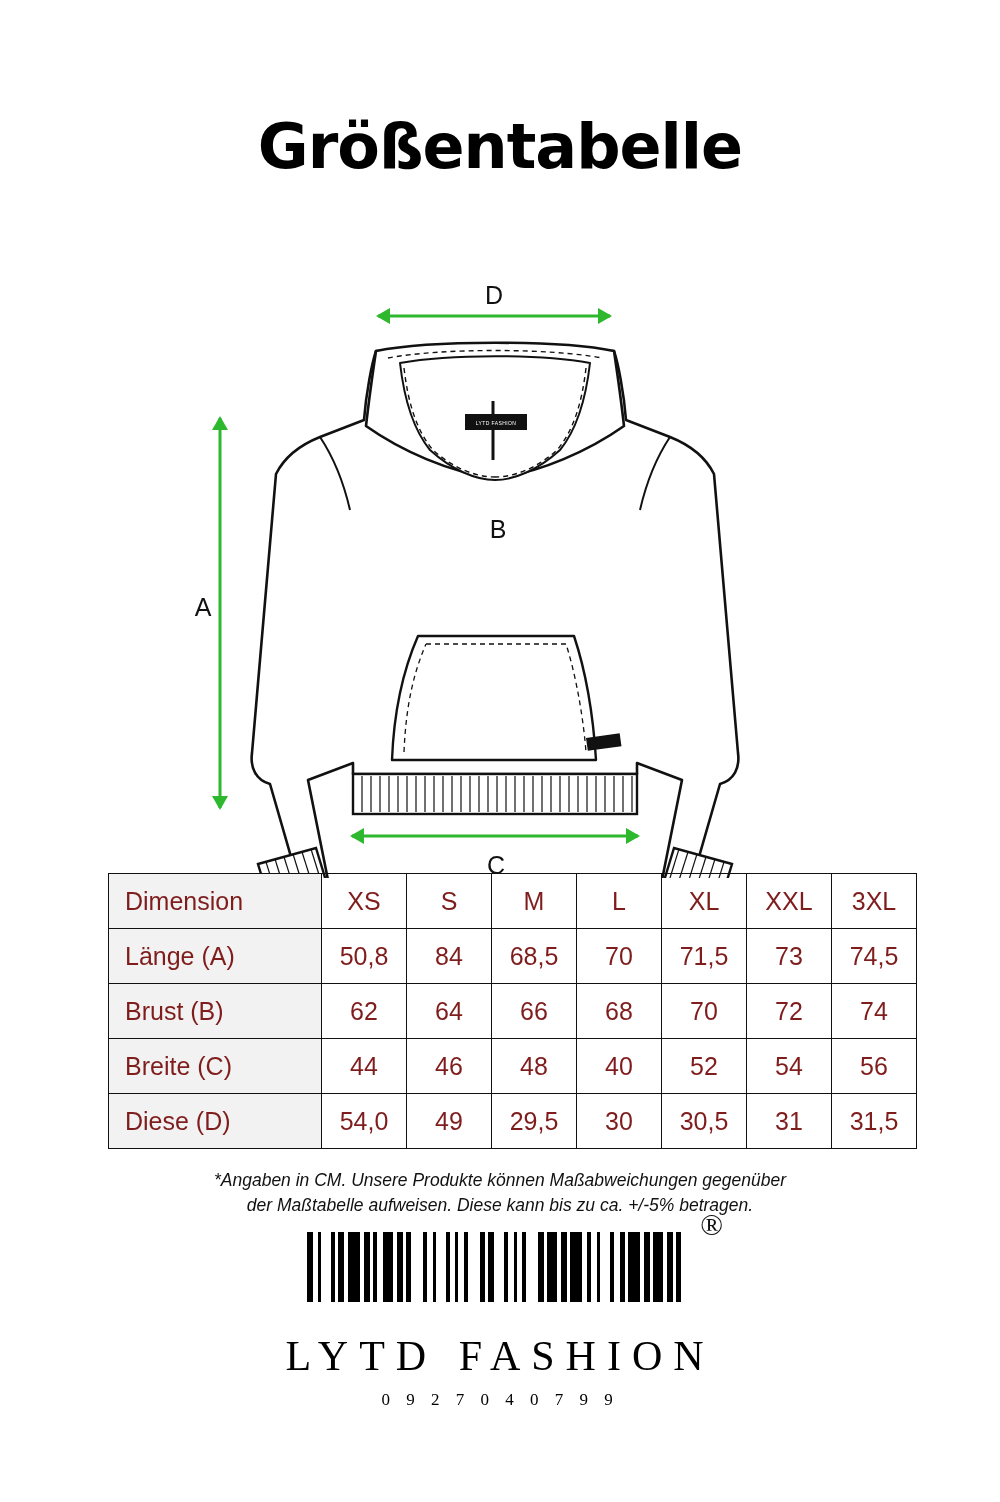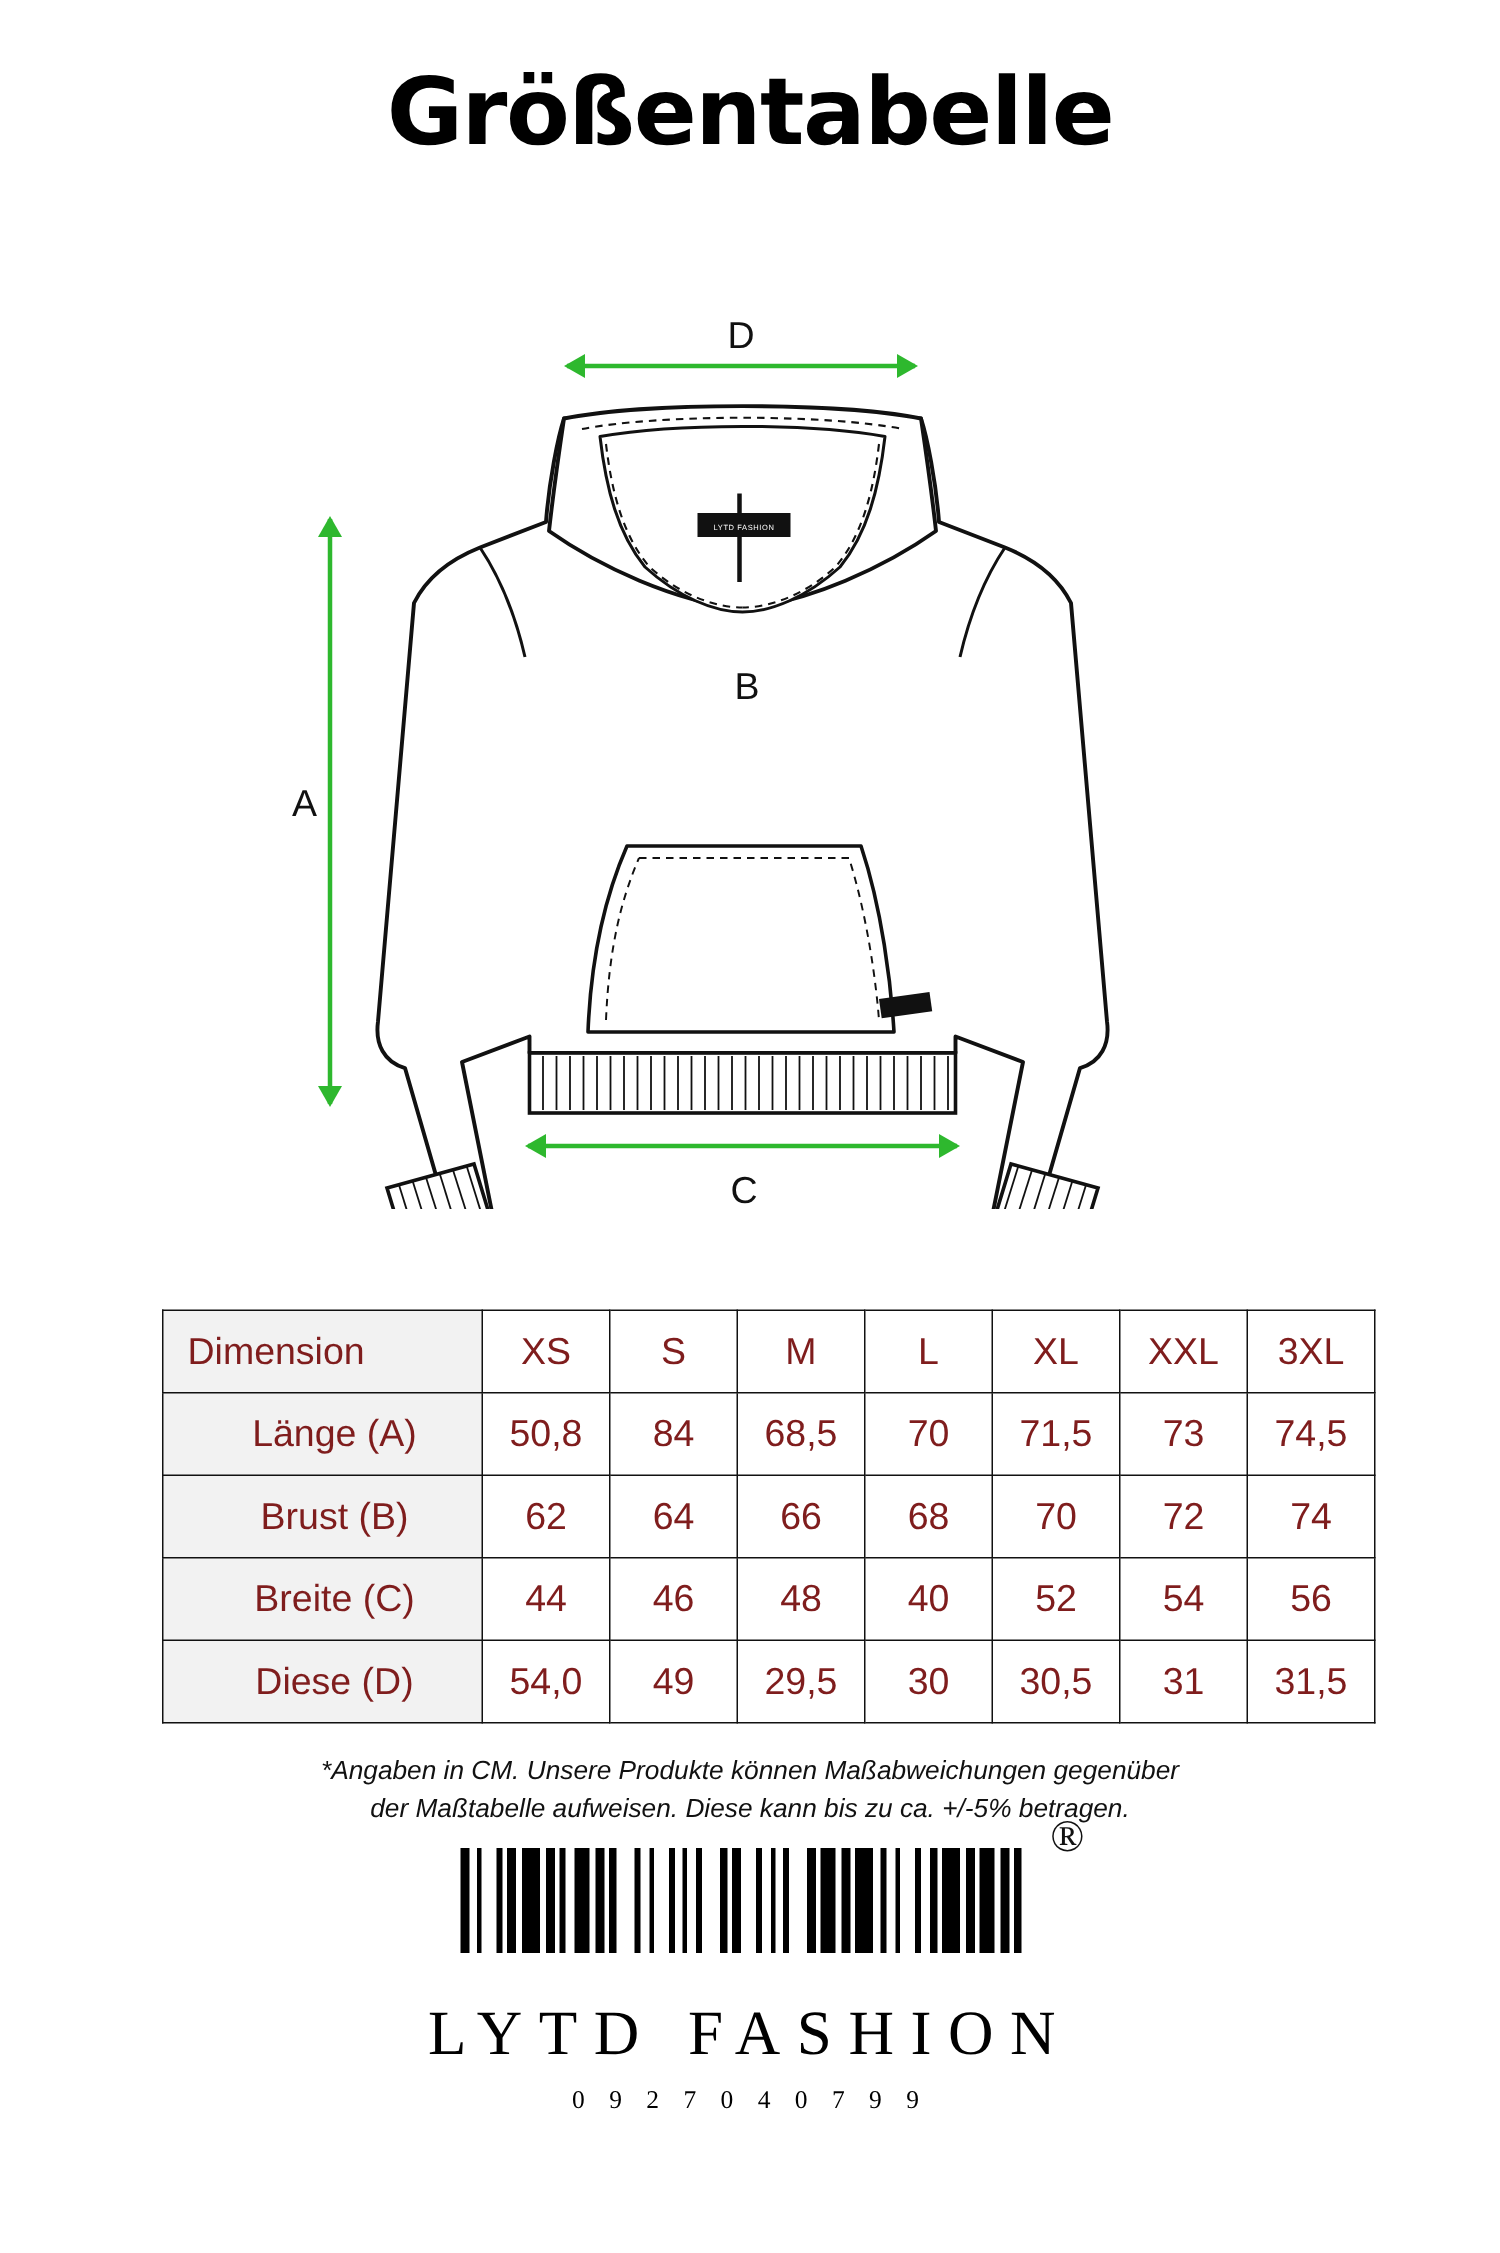--- a/index.html
+++ b/index.html
@@ -20,21 +20,21 @@
     height: 1502px;
     position: relative;
   }
   
   .title {
     text-align: center;
     font-family: "DejaVu Sans", sans-serif;
     font-weight: bold;
     font-size: 62px;
     letter-spacing: -1px;
-    padding-top: 44px;
+    padding-top: 116px;
     line-height: 1;
     color: #000;
   }
   
   .illustration {
     width: 1000px;
     height: 690px;
     position: relative;
     margin-top: 10px;
   }
@@ -66,21 +66,21 @@
   table.sizes th.dim-head, table.sizes td.dim-cell {
     text-align: left;
     padding-left: 16px;
     width: 196px;
     font-size: 25px;
   }
   table.sizes tr.shaded td.dim-cell,
   table.sizes th.dim-head {
     background: #f2f2f2;
   }
-  table.sizes td.dim-cell { background: #f2f2f2; text-align: center; }
+  table.sizes td.dim-cell { background: #f2f2f2; }
   table.sizes th.size-head { width: 84px; }
   
   .footnote {
     position: absolute;
     left: 0;
     top: 1168px;
     width: 1000px;
     text-align: center;
     font-style: italic;
     font-size: 17.5px;

